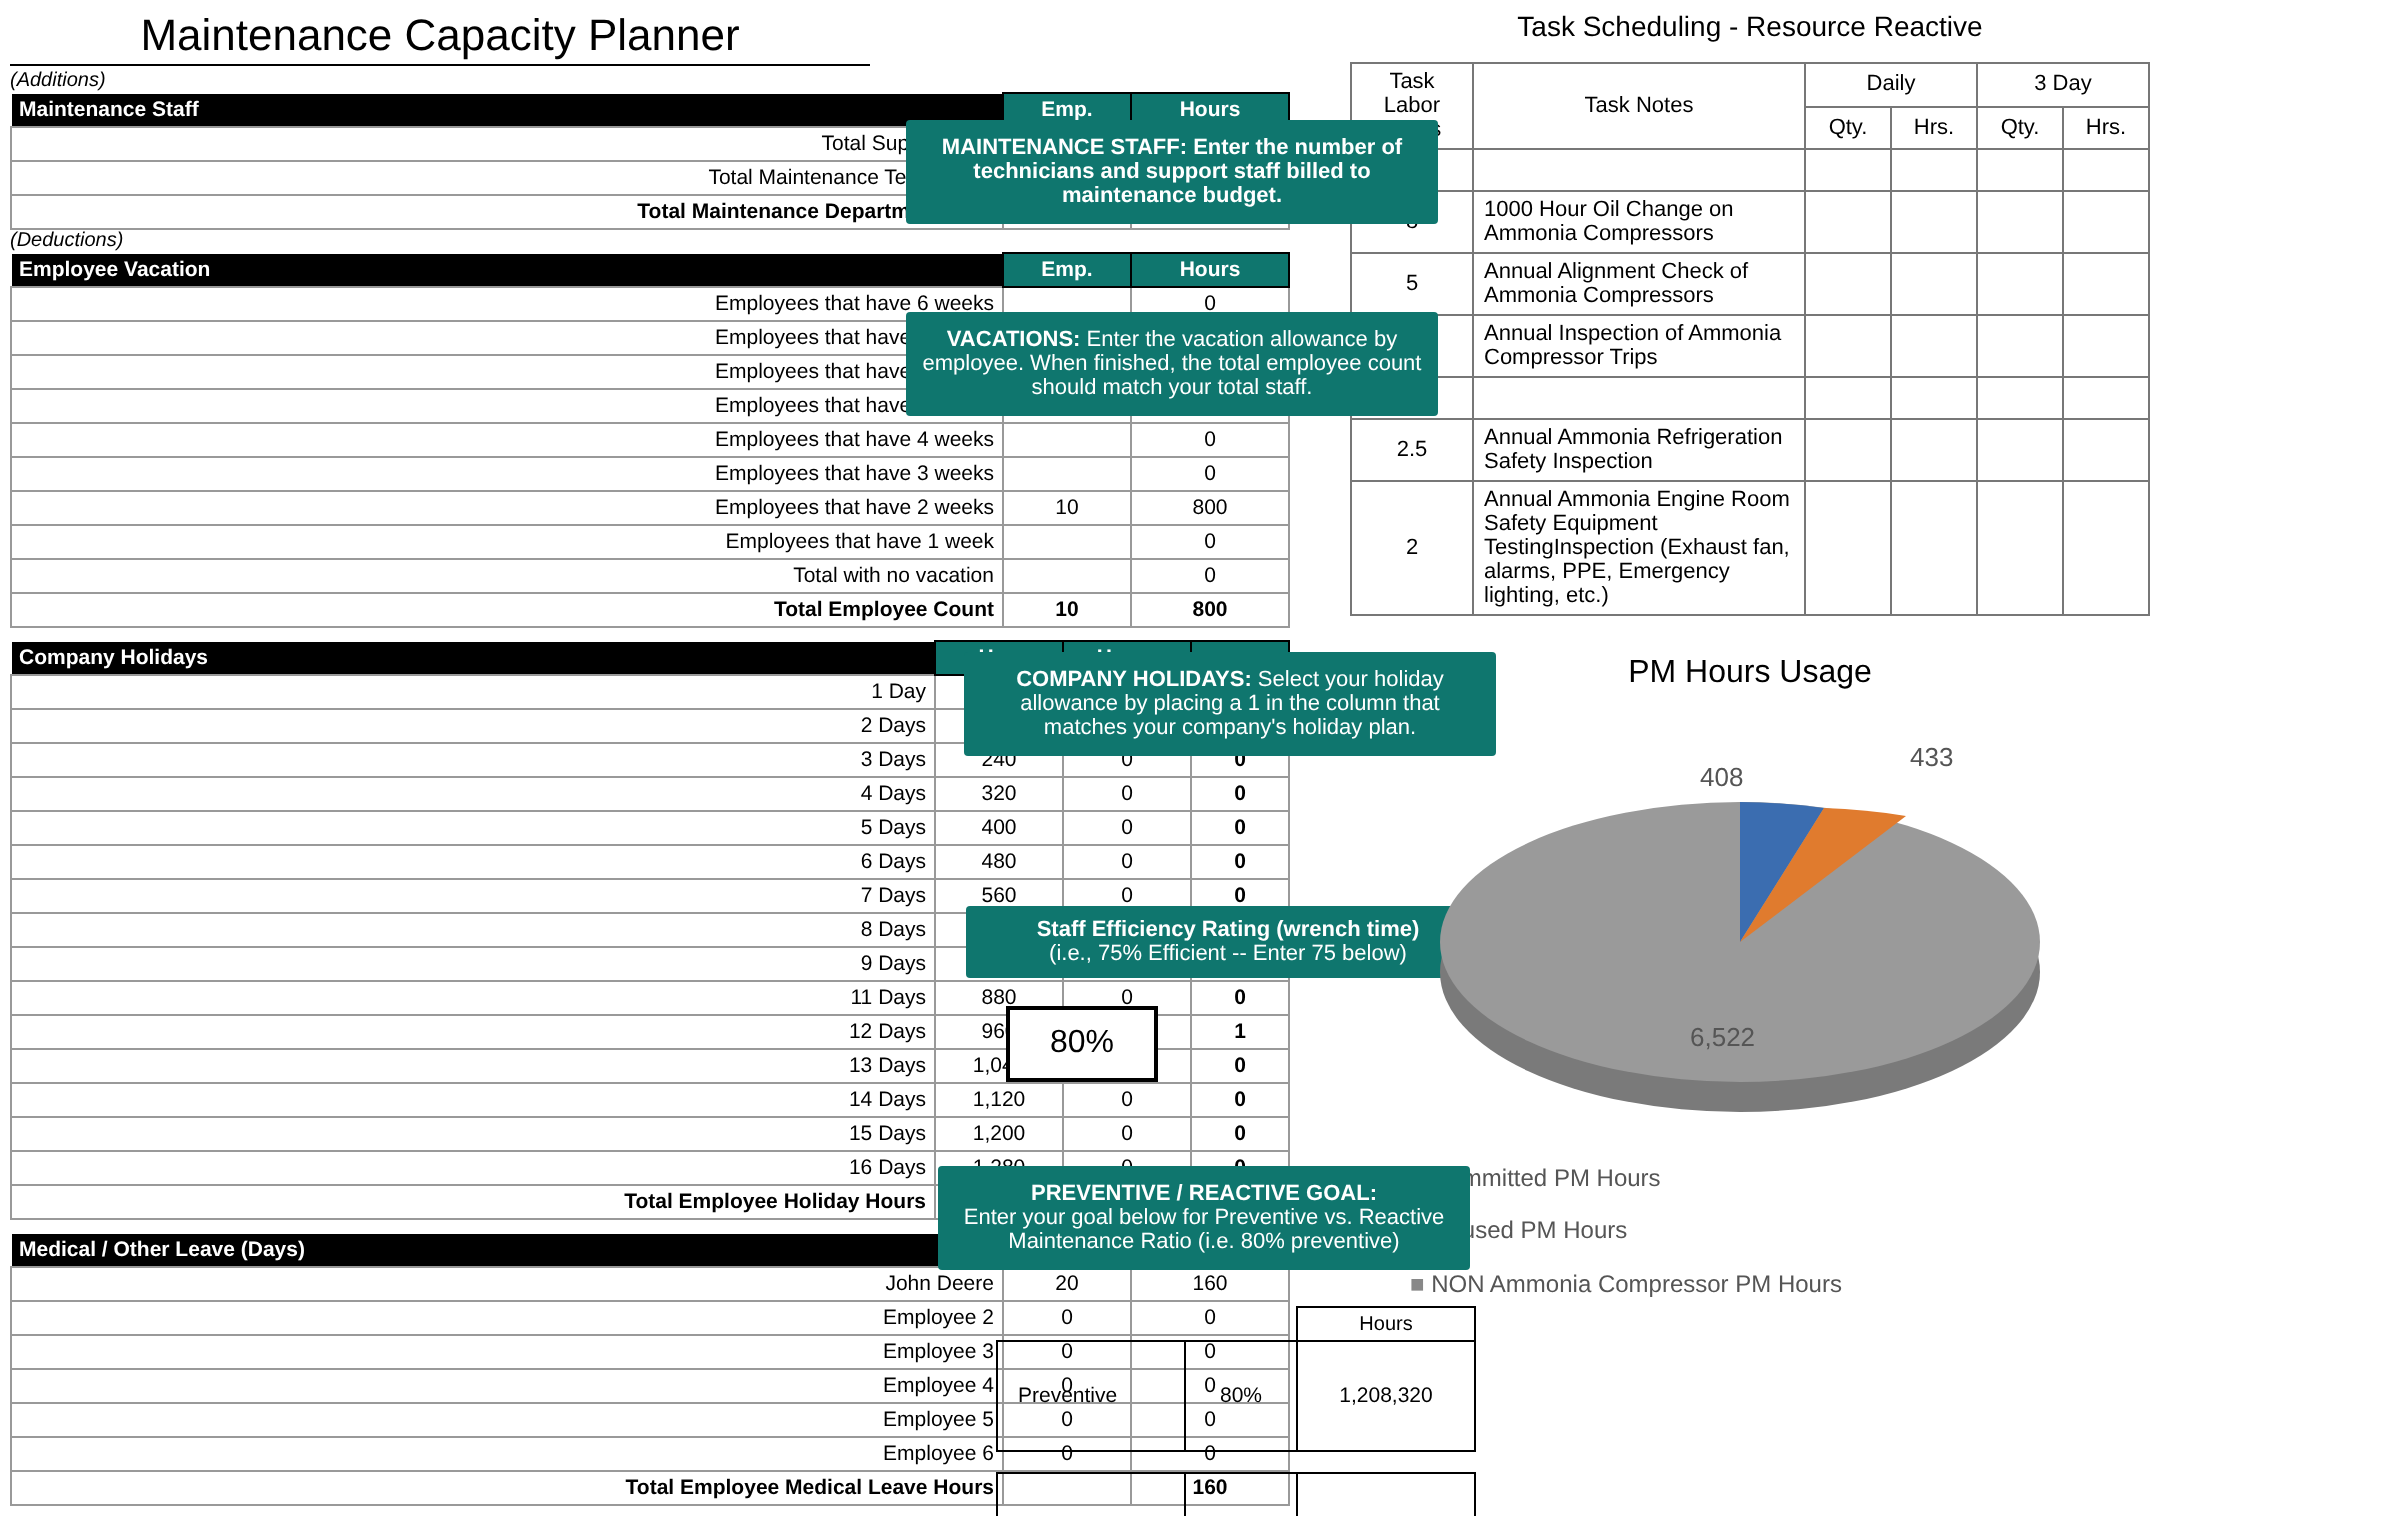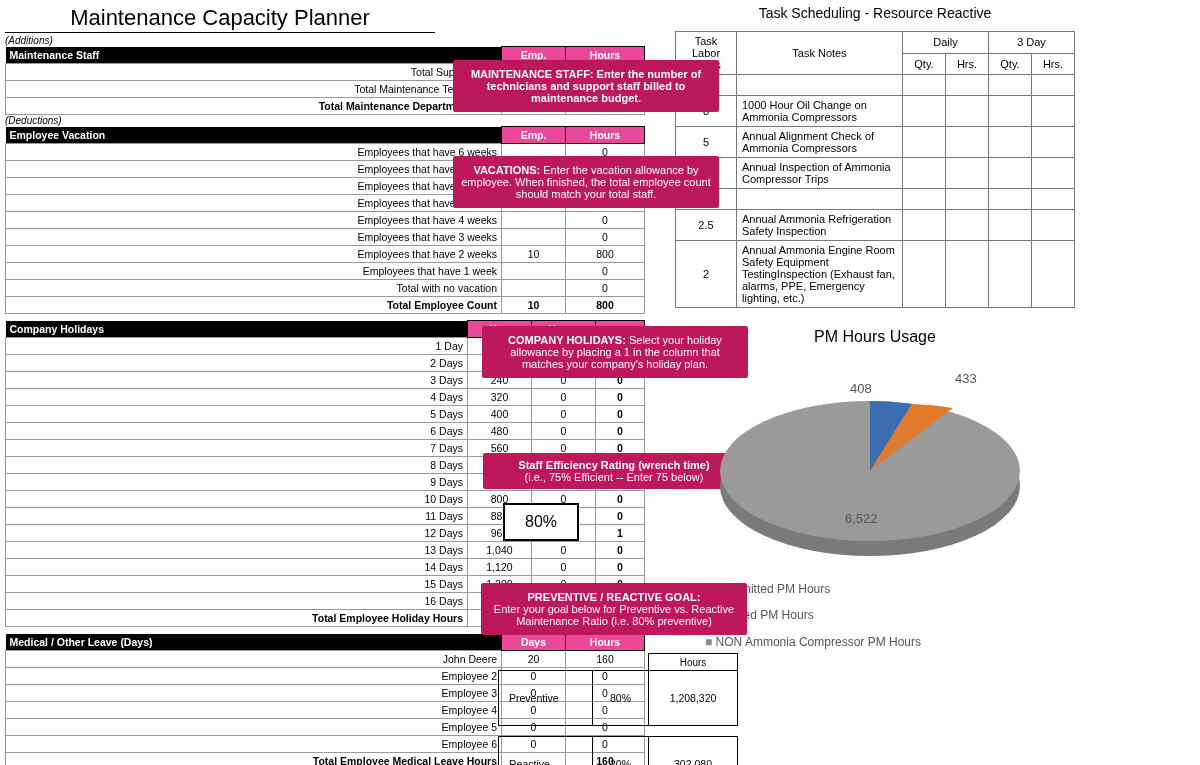--- a/index.html
+++ b/index.html
@@ -4,26 +4,26 @@
 <style>
 body { font-family: Arial, sans-serif; font-size: 11px; margin: 0; padding: 5px; background: #fff; color: #000; }
 .container { display: flex; gap: 20px; }
 .left { width: 640px; }
 .right { width: 400px; padding-left: 10px; }
 .title { font-size: 22px; border-bottom: 1px solid #000; text-align: center; padding-bottom: 1px; margin-bottom: 2px; width: 430px; }
 .section-label { font-style: italic; font-size: 10px; }
 table { border-collapse: collapse; width: 100%; }
 td, th { padding: 1px 4px; font-size: 10.5px; height: 14px; }
 .black-row td { background: #000; color: #fff; font-weight: bold; margin-left: 35px; }
-.black-row th { background: #ec4899; color: #fff; font-weight: bold; text-align: center; }
+.black-row th { background: #0f766e; color: #fff; font-weight: bold; text-align: center; }
 .bordered td { border: 1px solid #999; }
 .right-align { text-align: right; }
 .center { text-align: center; }
 .bold { font-weight: bold; }
-.green-box { background: #be185d; color: #fff; font-weight: bold; text-align: center; padding: 8px; font-size: 11px; border-radius: 2px; position: absolute; width: 250px; }
+.green-box { background: #0f766e; color: #fff; font-weight: bold; text-align: center; padding: 8px; font-size: 11px; border-radius: 2px; position: absolute; width: 250px; }
 .green-box .normal { font-weight: normal; }
 .left-inner { position: relative; }
 .header-cell { border: 1px solid #000; text-align: center; background: #fff; color: #000; }
 .efficiency-box { border: 2px solid #000; display: inline-block; padding: 8px 20px; font-size: 16px; position: absolute; background: #fff; }
 .right-title { text-align: center; font-size: 14px; margin-bottom: 10px; }
 .task-table { border-collapse: collapse; width: 100%; }
 .task-table td, .task-table th { border: 1px solid #777; padding: 3px 5px; font-size: 11px; }
 .task-table th { font-weight: normal; text-align: center; }
 .chart-title { text-align: center; font-size: 16px; color: #000000; margin: 20px 0 10px; }
 .legend { font-size: 12px; color: #555; line-height: 2.2; margin-left: 30px; }
@@ -197,26 +197,20 @@
               <td class="center">0</td>
               <td class="center bold">0</td>
             </tr>
             <tr class="bordered">
               <td class="right-align">9 Days</td>
               <td class="center">720</td>
               <td class="center">0</td>
               <td class="center bold">0</td>
             </tr>
             <tr class="bordered">
-              <td class="right-align">10 Days</td>
-              <td class="center">800</td>
-              <td class="center">0</td>
-              <td class="center bold">0</td>
-            </tr>
-            <tr class="bordered">
               <td class="right-align">11 Days</td>
               <td class="center">880</td>
               <td class="center">0</td>
               <td class="center bold">0</td>
             </tr>
             <tr class="bordered">
               <td class="right-align">12 Days</td>
               <td class="center">960</td>
               <td class="center">960</td>
               <td class="center bold">1</td>
@@ -304,21 +298,21 @@
           </tbody>
       <tbody>
             <tr class="bordered bold">
               <td class="right-align">Total  Employee Medical Leave Hours</td>
               <td></td>
               <td class="center">160</td>
             </tr>
     </tbody>
         </table>
 
-    <div class="green-box" style="top:578px; left:476px;"><span>PREVENTIVE / REACTIVE GOAL:</span><br><span class="normal">Enter your goal below for Preventive vs. Reactive Maintenance Ratio (i.e. 80% preventive)</span></div>
+    <div class="green-box" style="top:578px; left:464px;"><span>PREVENTIVE / REACTIVE GOAL:</span><br><span class="normal">Enter your goal below for Preventive vs. Reactive Maintenance Ratio (i.e. 80% preventive)</span></div>
 
     <div style="position:absolute; top:648px; left:493px;">
       <table style="border-collapse:collapse;">
         <tbody>
               <tr>
                 <td></td>
                 <td></td>
                 <td class="center" style="border:1px solid #000; width:80px; font-size:10px;">Hours</td>
               </tr>
         <tr>

